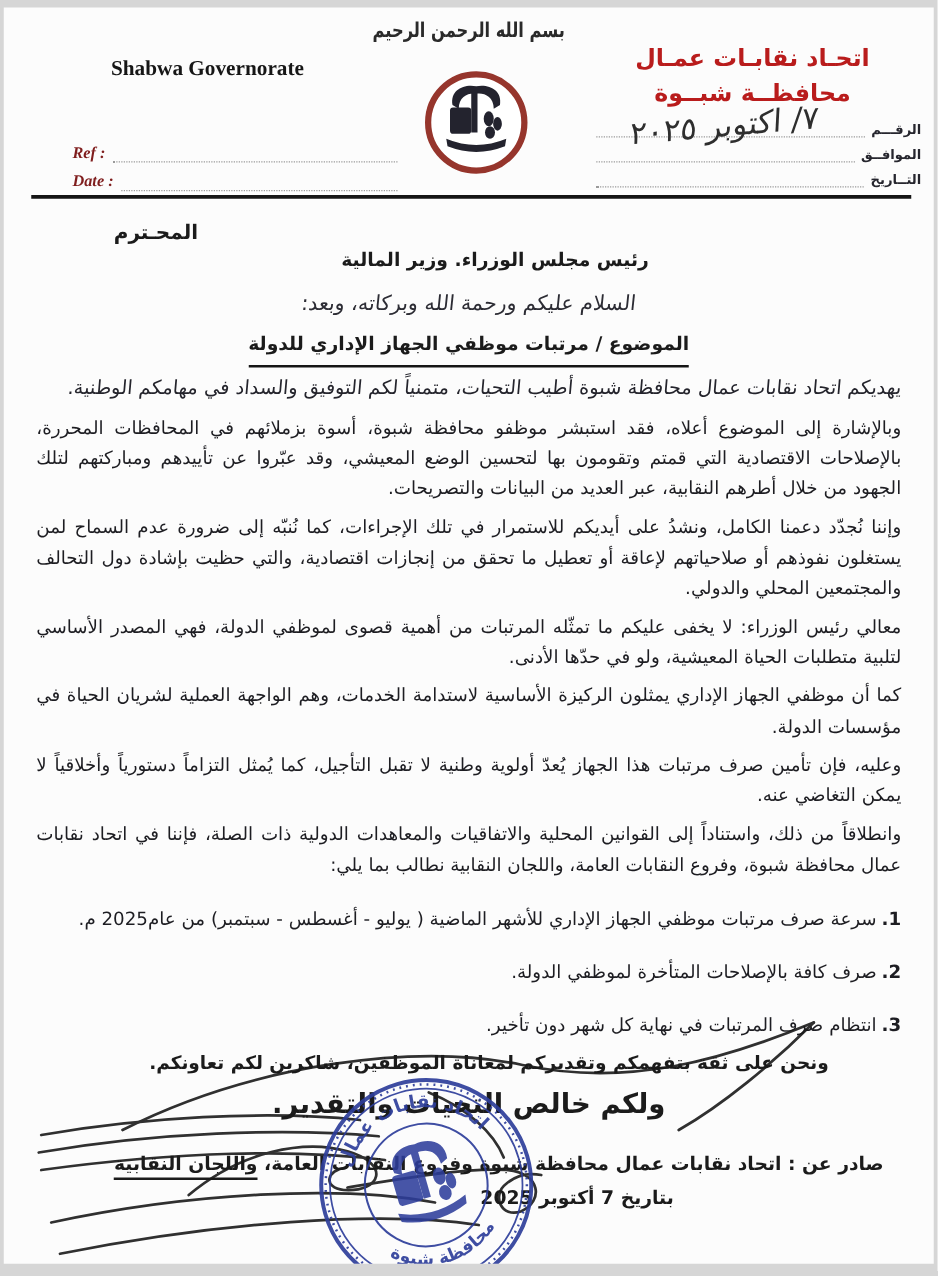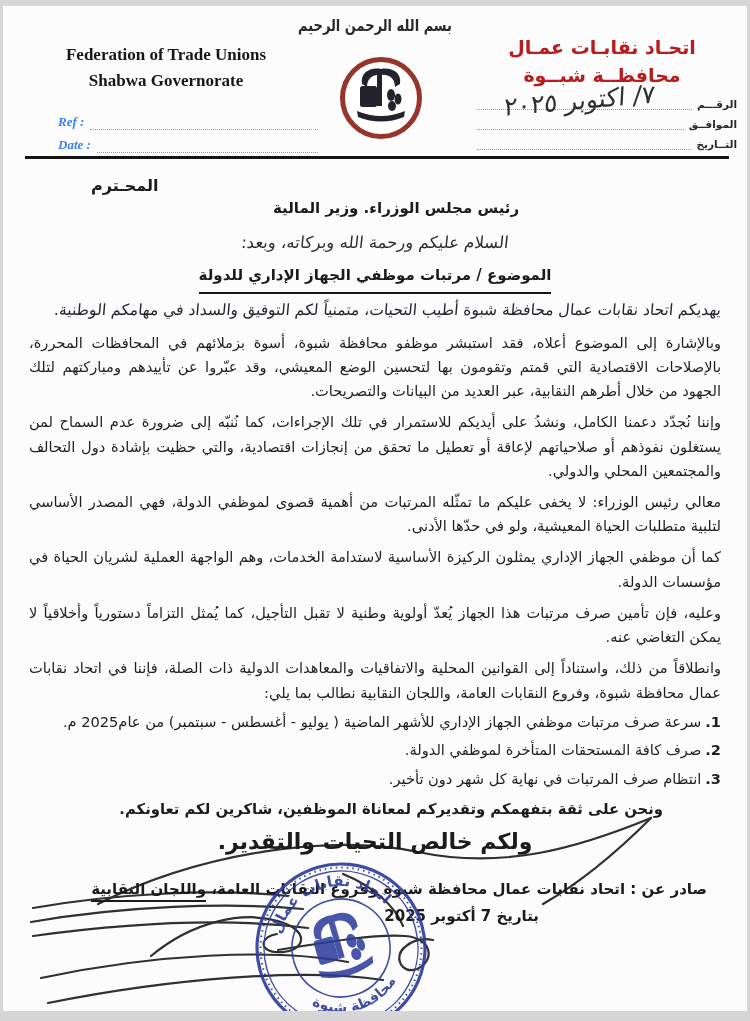--- a/index.html
+++ b/index.html
@@ -31,21 +31,21 @@
     text-align:center;direction:rtl;font-weight:bold;
     font-size:19px;line-height:1.45;color:#b91c1c;
     letter-spacing:.5px;
   }
   .logo{
     position:absolute;top:50px;left:336px;width:84px;height:84px;
   }
   .ref-block{
     position:absolute;top:108px;left:55px;width:260px;
     font-family:"Liberation Serif",serif;font-weight:bold;font-style:italic;
-    font-size:13px;color:#3b82f6;
+    font-size:13px;color:#7f1d1d;
   }
   .ref-row{display:flex;align-items:flex-end;margin-bottom:7px;}
   .ref-row .dots{flex:1;border-bottom:1.5px dotted #9a9a9a;margin-left:6px;height:12px;}
   .meta-block{
     position:absolute;top:92px;right:10px;width:260px;direction:rtl;
     font-size:10.5px;font-weight:bold;color:#26262e;
   }
   .meta-row{display:flex;align-items:flex-end;margin-bottom:8px;}
   .meta-row .lbl{white-space:nowrap;}
   .meta-row .dots{flex:1;border-bottom:1.5px dotted #9a9a9a;margin-right:5px;height:10px;}
@@ -85,21 +85,21 @@
     font-size:14.6px;line-height:1.66;text-align:justify;text-align-last:right;
     margin-top:7px;color:#1d1d22;
   }
   .para.script{
     font-size:15.5px;color:#24242c;transform:skewX(-5deg);
     margin-top:14px;
   }
   .demands{margin-top:2px;}
   .demand{
     font-size:14.6px;line-height:1.62;text-align:justify;text-align-last:right;
-    margin-top:5px;color:#1d1d22;
+    margin-top:19px;color:#1d1d22;
   }
   .demand .num{font-weight:bold;padding-left:4px;}
   .closing-trust{
     margin-top:9px;font-weight:bold;font-size:14.8px;
     text-align:right;padding-right:58px;
   }
   .closing-regards{
     margin-top:12px;text-align:center;font-weight:bold;font-size:22px;
     letter-spacing:.3px;
   }
@@ -121,21 +121,20 @@
   }
 </style>
 </head>
 <body>
 
 <div class="page">
 
   <div class="bismillah">بسم الله الرحمن الرحيم</div>
 
   <div class="org-en">
-    <div>Federation of Trade Unions</div>
     <div>Shabwa Governorate</div>
   </div>
 
   <div class="org-ar">
     <div>اتحـاد نقابـات عمـال</div>
     <div>محافظــة شبــوة</div>
   </div>
 
   <div class="logo">
     <svg width="84" height="84" viewBox="-42 -42 84 84">
@@ -201,21 +200,21 @@
     <div class="para">معالي رئيس الوزراء: لا يخفى عليكم ما تمثّله المرتبات من أهمية قصوى لموظفي الدولة، فهي المصدر الأساسي لتلبية متطلبات الحياة المعيشية، ولو في حدّها الأدنى.</div>
     <div class="para">كما أن موظفي الجهاز الإداري يمثلون الركيزة الأساسية لاستدامة الخدمات، وهم الواجهة العملية لشريان الحياة في مؤسسات الدولة.</div>
     <div class="para">وعليه، فإن تأمين صرف مرتبات هذا الجهاز يُعدّ أولوية وطنية لا تقبل التأجيل، كما يُمثل التزاماً دستورياً وأخلاقياً لا يمكن التغاضي عنه.</div>
     <div class="para">وانطلاقاً من ذلك، واستناداً إلى القوانين المحلية والاتفاقيات والمعاهدات الدولية ذات الصلة، فإننا في اتحاد نقابات عمال محافظة شبوة، وفروع النقابات العامة، واللجان النقابية نطالب بما يلي:</div>
 
     <div class="demands">
       <div class="demand">
         <span class="num">1.</span><span>سرعة صرف مرتبات موظفي الجهاز الإداري للأشهر الماضية ( يوليو - أغسطس - سبتمبر) من عام2025 م.</span>
       </div>
       <div class="demand">
-        <span class="num">2.</span><span>صرف كافة المستحقات المتأخرة لموظفي الدولة.</span>
+        <span class="num">2.</span><span>صرف كافة بالإصلاحات المتأخرة لموظفي الدولة.</span>
       </div>
       <div class="demand">
         <span class="num">3.</span><span>انتظام صرف المرتبات في نهاية كل شهر دون تأخير.</span>
       </div>
     </div>
 
     <div class="closing-trust">ونحن على ثقة بتفهمكم وتقديركم لمعاناة الموظفين، شاكرين لكم تعاونكم.</div>
     <div class="closing-regards">ولكم خالص التحيات والتقدير.</div>
 
     <div class="issued-by">

